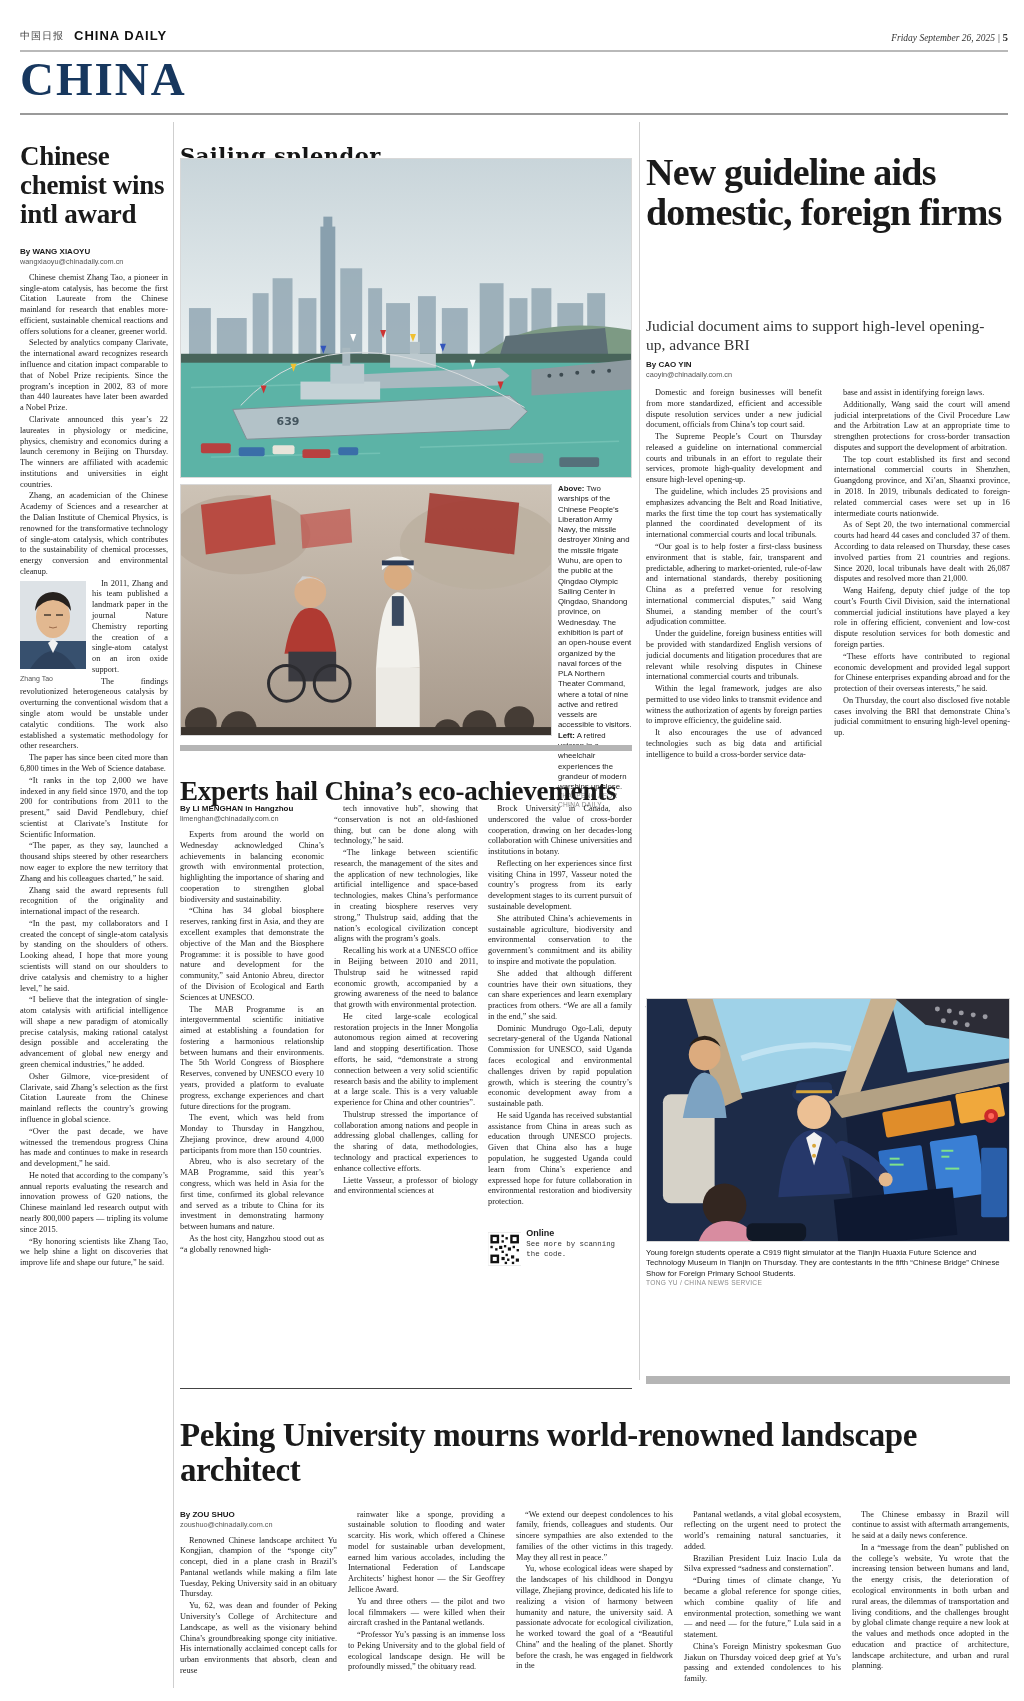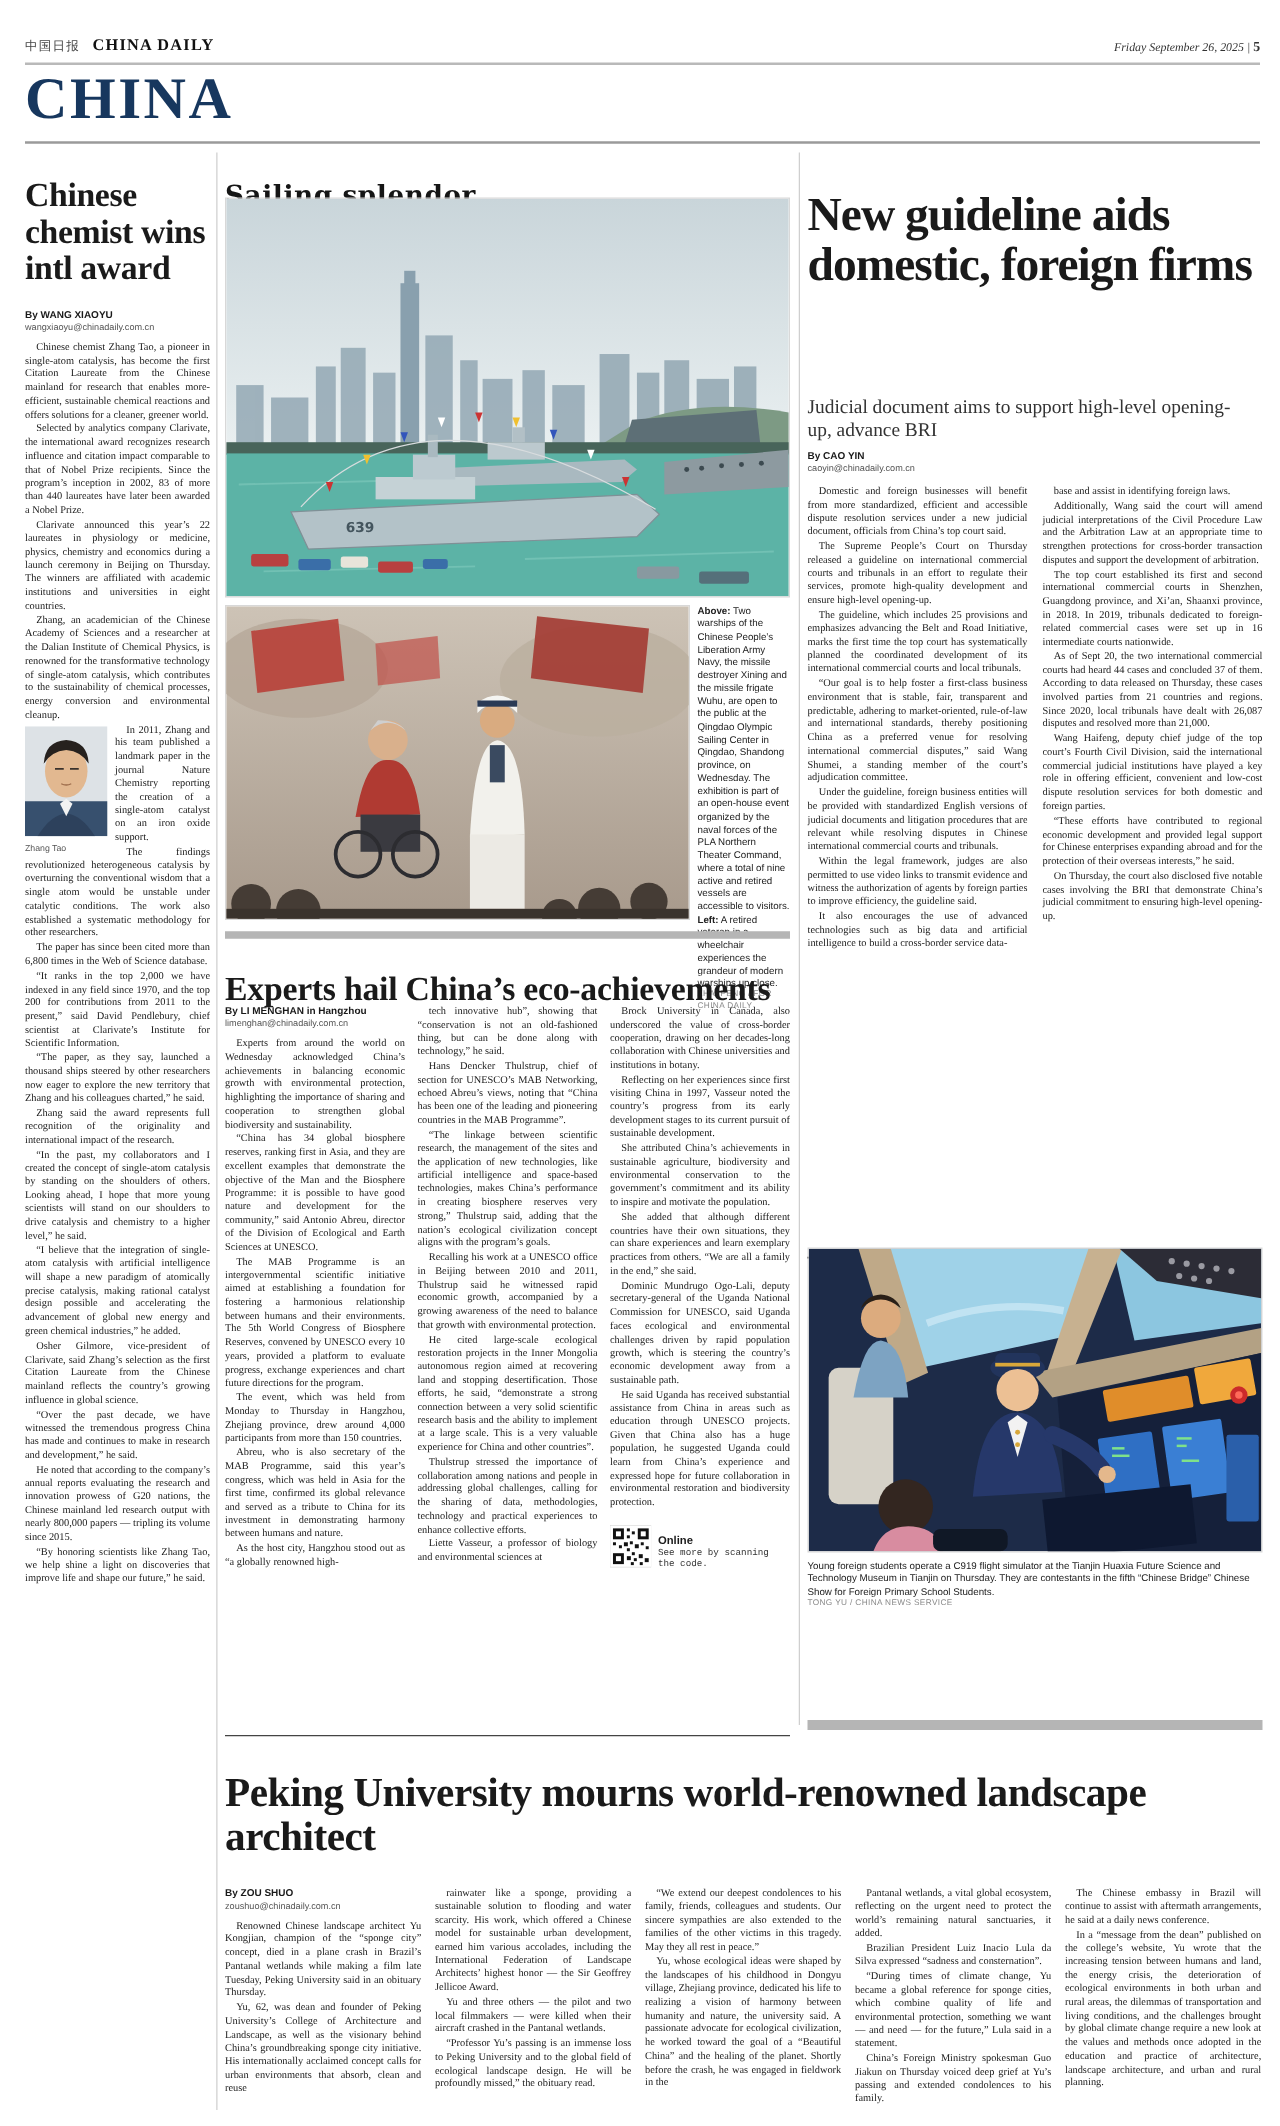--- a/index.html
+++ b/index.html
@@ -2,21 +2,21 @@
 <html><head>
 <meta charset="utf-8">
 <style>
   html,body{margin:0;padding:0;background:#f2f2f0;}
   .page{position:relative;width:1024px;height:1701px;background:#ffffff;margin:0 auto;
         font-family:"Liberation Serif",serif;color:#1a1a1a;overflow:hidden;}
   
   .masthead{position:absolute;top:28px;left:20px;right:16px;display:flex;justify-content:space-between;align-items:flex-end;}
   .mh-left{display:flex;align-items:flex-end;gap:10px;}
   .logo-cn{font-size:10px;color:#444;letter-spacing:1px;}
-  .logo-en{font-family:Liberation Serif, serif;font-weight:bold;font-size:13px;letter-spacing:1px;color:#111;}
+  .logo-en{font-family:Liberation Sans, sans-serif;font-weight:bold;font-size:13px;letter-spacing:1px;color:#111;}
   .mh-right{font-size:9.5px;font-style:italic;color:#333;}
   .mh-page{font-style:normal;font-weight:bold;font-size:11px;}
   .rule-top{position:absolute;top:50px;left:20px;right:16px;height:2px;background:#b9b9b9;}
   .section-title{position:absolute;top:56px;left:20px;font-size:47px;font-weight:bold;color:#17375e;letter-spacing:2px;line-height:1;}
   .rule-section{position:absolute;top:113px;left:20px;right:16px;height:2px;background:#9a9a9a;}
   
   .vdiv{position:absolute;width:1px;background:#cfcfcf;}
   
   p{margin:0 0 1px 0;text-indent:9px;}
   .body{font-size:8.3px;line-height:1.3;text-align:justify;}
@@ -35,21 +35,21 @@
   .middle{position:absolute;left:180px;top:120px;width:452px;}
   .sailing-head{position:absolute;top:6px;left:0;}
   .photo{display:block;border:1px solid #d8d8d8;box-sizing:border-box;}
   .photo1{position:absolute;top:38px;left:0;width:452px;height:320px;}
   .photo2{position:absolute;top:364px;left:0;width:372px;height:252px;}
   .cap-col{position:absolute;top:364px;left:378px;width:74px;}
   .gray-bar-mid{position:absolute;top:625px;left:0;width:452px;height:6px;background:#b5b5b5;}
   .eco-head{position:absolute;top:638px;left:0;font-size:27px;font-weight:bold;letter-spacing:-.2px;}
   .eco-cols{position:absolute;top:684px;left:0;width:452px;height:512px;display:flex;gap:10px;overflow:hidden;}
   .eco-col{width:144px;overflow:hidden;}
-  .online-box{display:flex;gap:5px;margin-top:8px;align-items:flex-end;}
+  .online-box{display:flex;gap:5px;margin-top:20px;align-items:flex-start;}
   .online-title{font-family:"Liberation Sans",sans-serif;font-weight:bold;font-size:9px;margin-bottom:2px;}
   .online-text{font-family:Liberation Mono, monospace;font-size:7.4px;line-height:1.3;color:#333;}
   
   .right{position:absolute;left:646px;top:120px;width:364px;}
   .ra-head{position:absolute;top:8px;left:0;font-size:38px;font-weight:bold;line-height:1.03;letter-spacing:-.8px;}
   .ra-sub{position:absolute;top:196px;left:0;width:340px;font-size:15.5px;line-height:1.25;color:#333;}
   .ra-by{position:absolute;top:240px;left:0;}
   .ra-cols{position:absolute;top:268px;left:0;width:364px;height:574px;display:flex;gap:12px;overflow:hidden;}
   .ra-col{width:176px;overflow:hidden;}
   .young-head{position:absolute;top:864px;left:0;}
@@ -272,21 +272,20 @@
             <p>“China has 34 global biosphere reserves, ranking first in Asia, and they are excellent examples that demonstrate the objective of the Man and the Biosphere Programme: it is possible to have good nature and development for the community,” said Antonio Abreu, director of the Division of Ecological and Earth Sciences at UNESCO.</p>
             <p>The MAB Programme is an intergovernmental scientific initiative aimed at establishing a foundation for fostering a harmonious relationship between humans and their environments. The 5th World Congress of Biosphere Reserves, convened by UNESCO every 10 years, provided a platform to evaluate progress, exchange experiences and chart future directions for the program.</p>
             <p>The event, which was held from Monday to Thursday in Hangzhou, Zhejiang province, drew around 4,000 participants from more than 150 countries.</p>
             <p>Abreu, who is also secretary of the MAB Programme, said this year’s congress, which was held in Asia for the first time, confirmed its global relevance and served as a tribute to China for its investment in demonstrating harmony between humans and nature.</p>
             <p>As the host city, Hangzhou stood out as “a globally renowned high-</p>
           </div>
       </div>
       <div class="eco-col">
         <div class="body">
             <p>tech innovative hub”, showing that “conservation is not an old-fashioned thing, but can be done along with technology,” he said.</p>
-            <p>Hans Dencker Thulstrup, chief of section for UNESCO’s MAB Networking, echoed Abreu’s views, noting that “China has been one of the leading and pioneering countries in the MAB Programme”.</p>
             <p>“The linkage between scientific research, the management of the sites and the application of new technologies, like artificial intelligence and space-based technologies, makes China’s performance in creating biosphere reserves very strong,” Thulstrup said, adding that the nation’s ecological civilization concept aligns with the program’s goals.</p>
             <p>Recalling his work at a UNESCO office in Beijing between 2010 and 2011, Thulstrup said he witnessed rapid economic growth, accompanied by a growing awareness of the need to balance that growth with environmental protection.</p>
             <p>He cited large-scale ecological restoration projects in the Inner Mongolia autonomous region aimed at recovering land and stopping desertification. Those efforts, he said, “demonstrate a strong connection between a very solid scientific research basis and the ability to implement at a large scale. This is a very valuable experience for China and other countries”.</p>
             <p>Thulstrup stressed the importance of collaboration among nations and people in addressing global challenges, calling for the sharing of data, methodologies, technology and practical experiences to enhance collective efforts.</p>
             <p>Liette Vasseur, a professor of biology and environmental sciences at</p>
           </div>
       </div>
       <div class="eco-col">
         <div class="body">
             <p>Brock University in Canada, also underscored the value of cross-border cooperation, drawing on her decades-long collaboration with Chinese universities and institutions in botany.</p>

